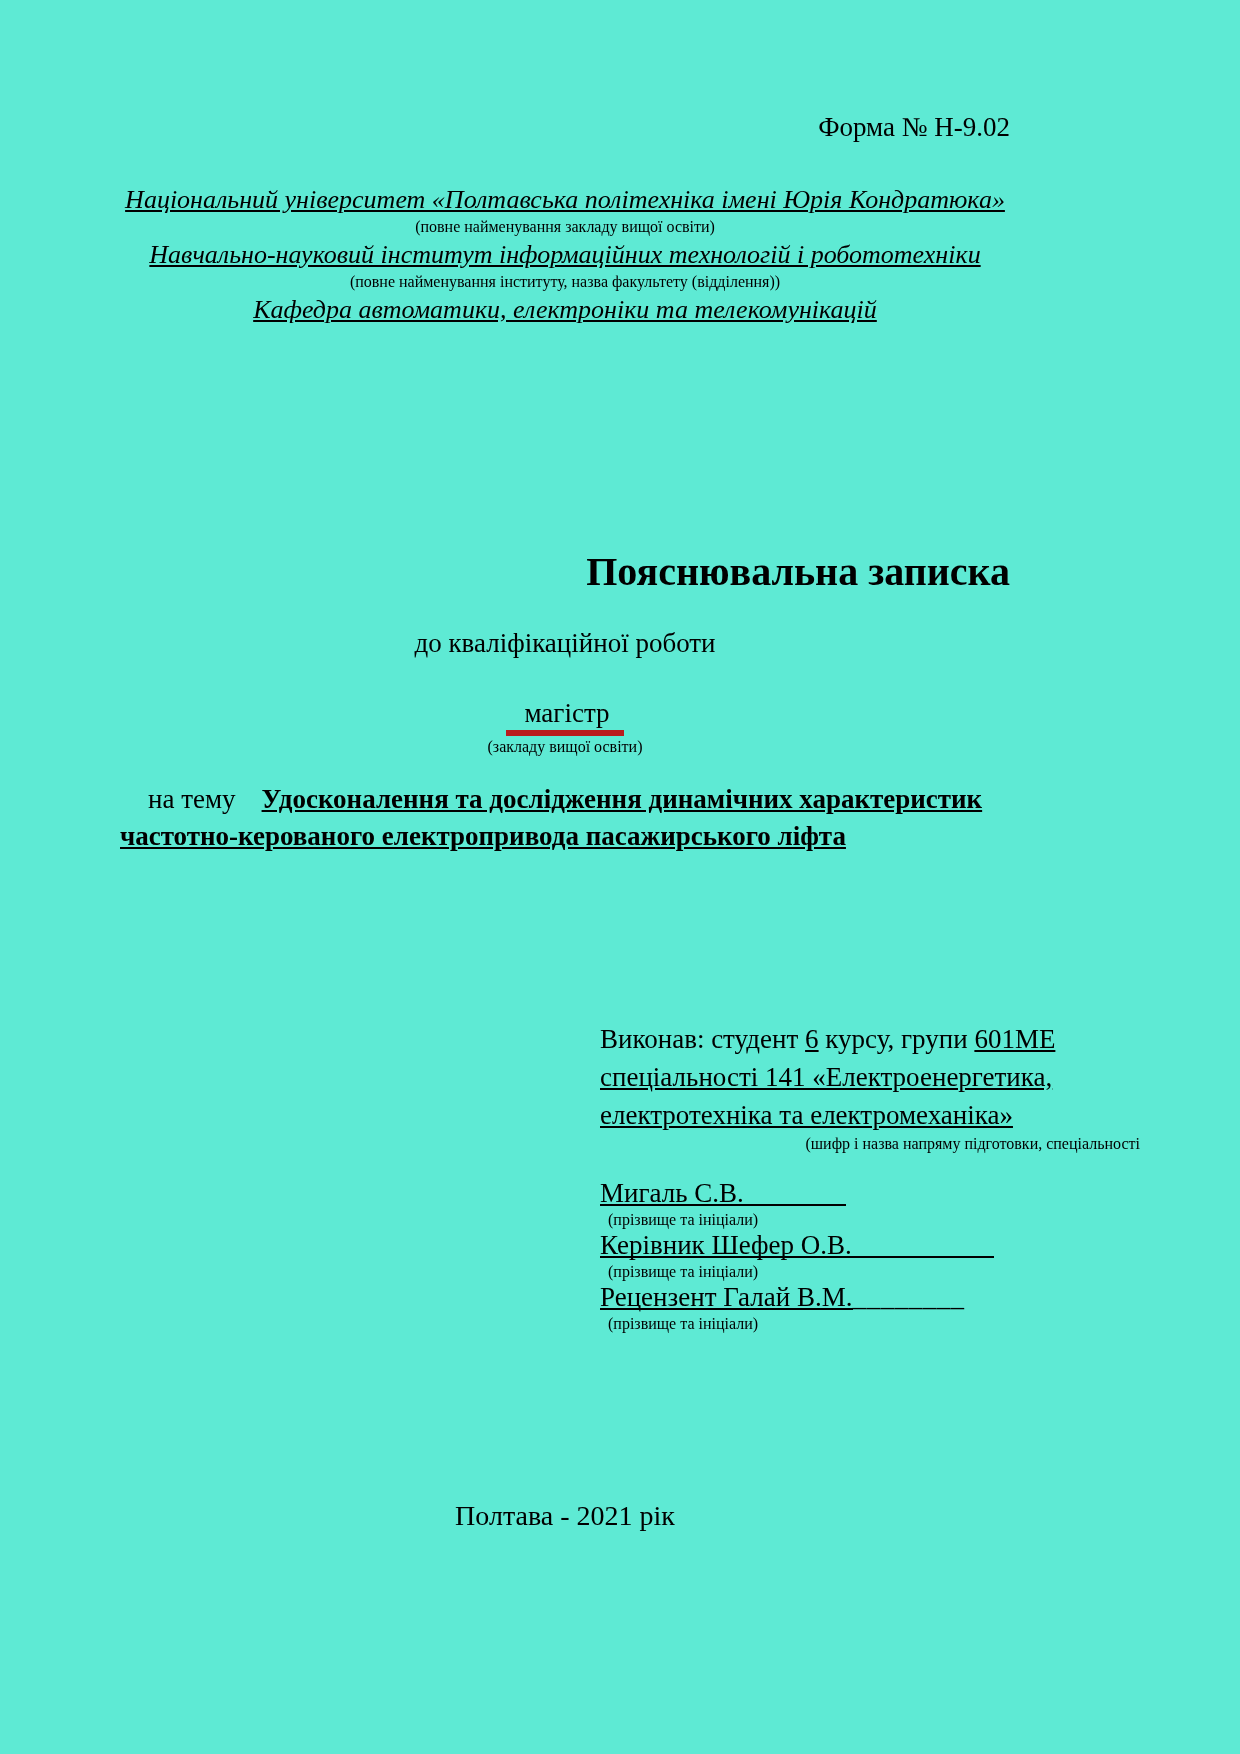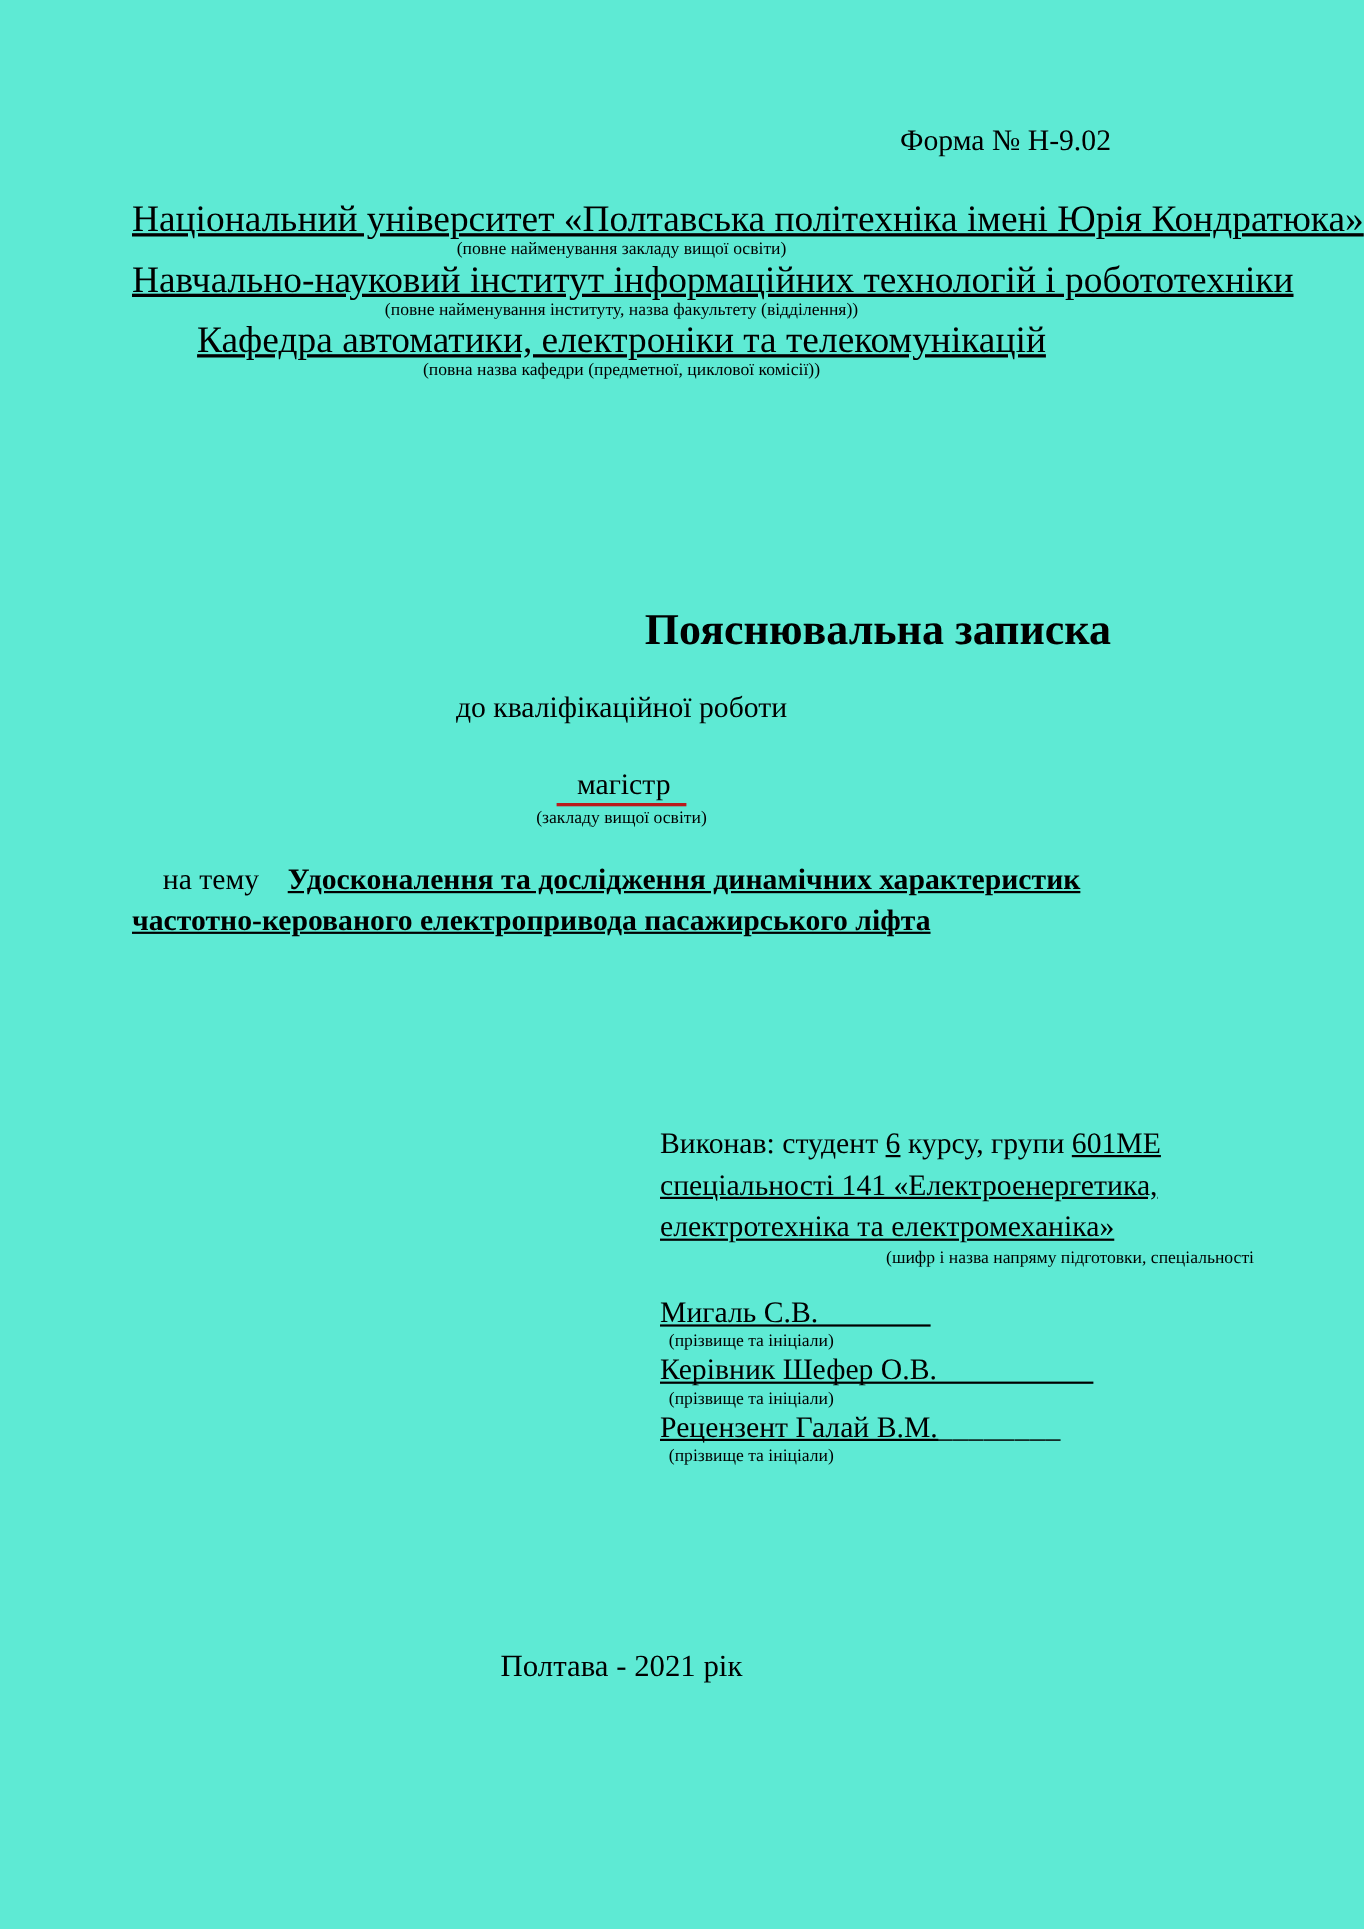--- a/index.html
+++ b/index.html
@@ -20,21 +20,21 @@
     font-size: 27px;
     white-space: nowrap;
   }
   .header {
     position: absolute;
     top: 182px;
     left: 120px;
     width: 890px;
     text-align: center;
   }
-  .head-line { font-size: 34px; line-height: 35px; white-space: nowrap; }
+  .head-line { font-size: 26px; line-height: 35px; white-space: nowrap; font-style: italic; }
   .caption { font-size: 16px; line-height: 20px; white-space: nowrap; }
   .main-title {
     position: absolute;
     top: 548px;
     left: 120px;
     width: 890px;
     text-align: right;
     font-size: 40px;
     font-weight: bold;
     white-space: nowrap;
@@ -52,21 +52,21 @@
     position: absolute;
     top: 698px;
     left: 120px;
     width: 890px;
     text-align: center;
   }
   .degree {
     display: inline-block;
     font-size: 27px;
     line-height: 31px;
-    border-bottom: 3px solid #b91c1c;
+    border-bottom: 6px solid #b91c1c;
     padding: 0 14px 1px 18px;
   }
   .degree-caption { font-size: 16px; line-height: 20px; margin-top: 1px; }
   .topic-block {
     position: absolute;
     top: 781px;
     left: 120px;
     width: 1005px;
     font-size: 27px;
     line-height: 37px;
@@ -117,21 +117,20 @@
 <div class="page">
 
   <div class="form-number">Форма № Н-9.02</div>
 
   <div class="header">
     <div class="head-line"><span class="u">Національний університет «Полтавська політехніка імені Юрія Кондратюка»</span></div>
     <div class="caption">(повне найменування  закладу вищої освіти)</div>
     <div class="head-line"><span class="u">Навчально-науковий інститут інформаційних технологій і робототехніки</span></div>
     <div class="caption">(повне найменування інституту, назва факультету (відділення))</div>
     <div class="head-line"><span class="u">Кафедра автоматики, електроніки та телекомунікацій</span></div>
-    <div class="caption">(повна назва кафедри (предметної, циклової комісії))</div>
   </div>
 
   <div class="main-title">Пояснювальна записка</div>
 
   <div class="subtitle">до кваліфікаційної роботи</div>
 
   <div class="degree-block">
     <span class="degree">магістр</span>
     <div class="degree-caption">(закладу вищої освіти)</div>
   </div>

